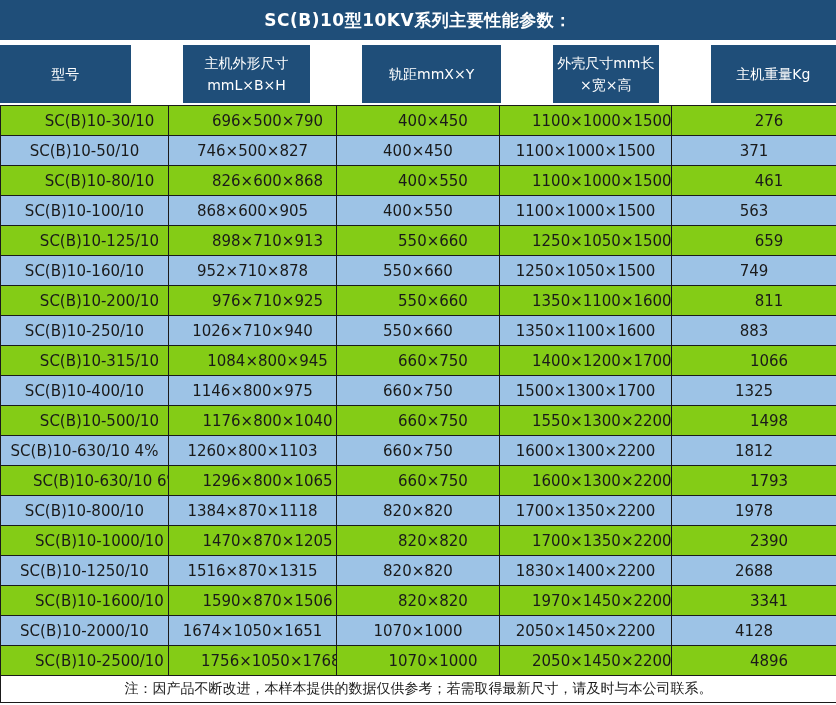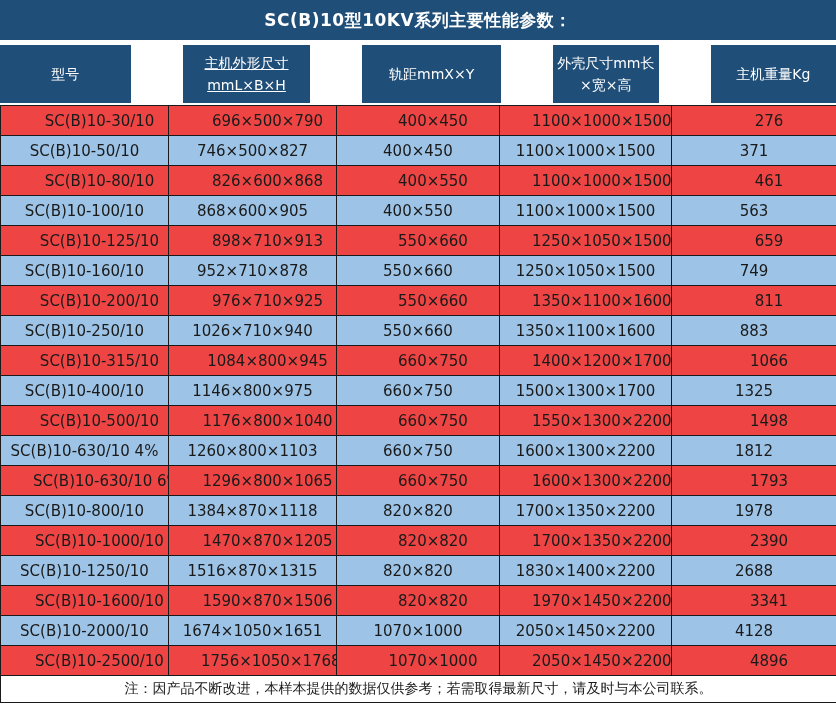--- a/index.html
+++ b/index.html
@@ -25,35 +25,35 @@
     display:flex;height:58px;margin-bottom:2px;background:#ffffff;gap:48px;
   }
   .hcell{
     background:var(--navy);color:var(--headertext);
     display:flex;align-items:center;justify-content:center;
     text-align:center;font-size:14px;line-height:1.6;
     white-space:pre-line;box-sizing:border-box;
   }
   .hcell + .hcell{border-left:4px solid #ffffff;}
   .c0{width:168px;}
-  .c1{width:168px;text-decoration:underline;}
+  .c1{width:168px;}
   .c2{width:182px;}
   .c3{width:140px;}
   .c4{width:165px;}
   table.data-table{
     border-collapse:collapse;table-layout:fixed;width:836px;
   }
   table.data-table td{
     border:1px solid var(--border);
     height:29px;padding:0 2px;
     text-align:center;vertical-align:middle;
     font-size:15px;color:var(--text);
     overflow:hidden;white-space:nowrap;
   }
-  tr.row-plain td{background:#ef4444;padding-left:32px;}
+  tr.row-plain td{background:#84cc16;padding-left:32px;}
   tr.row-alt td{background:var(--rowblue);}
   tr.note-row td{
     background:#ffffff;height:26px;font-size:14px;
   }
 </style>
 </head>
 <body>
 
 <div class="page">
 

